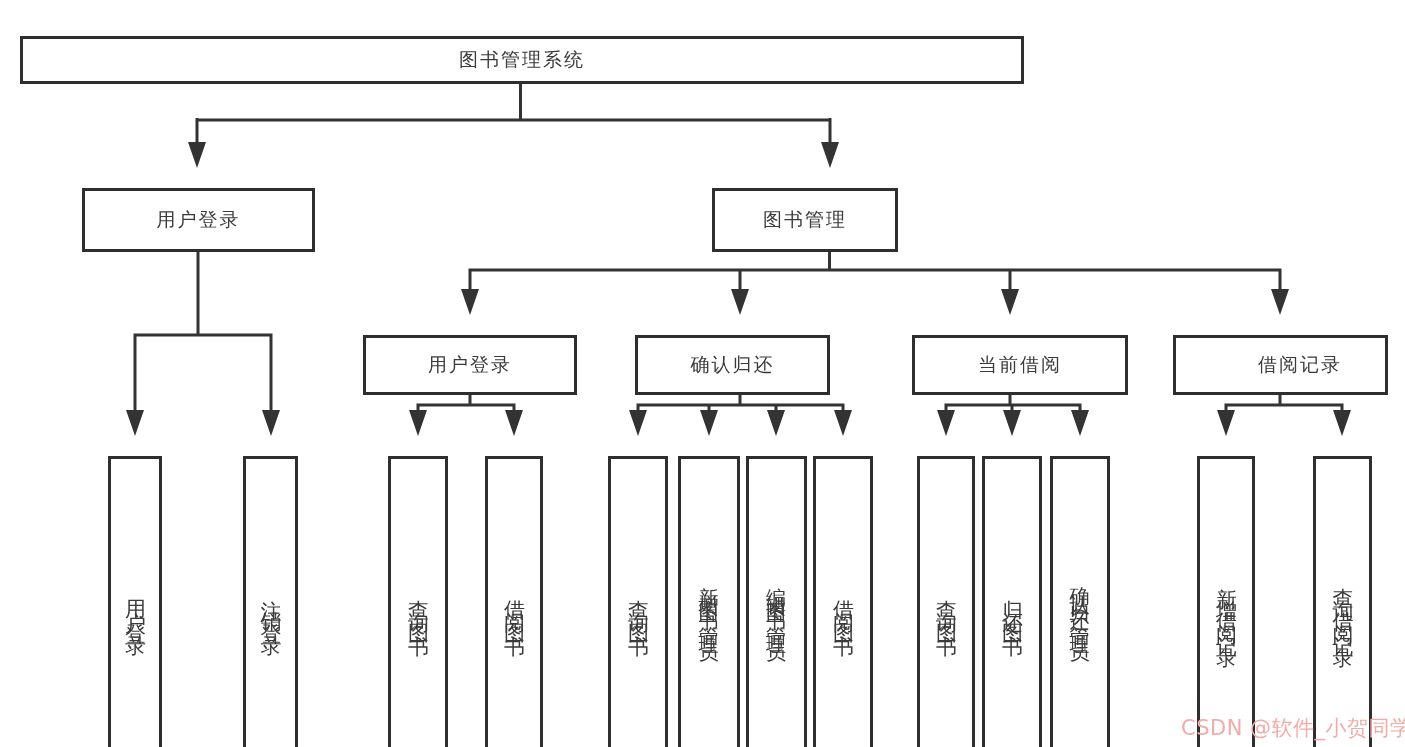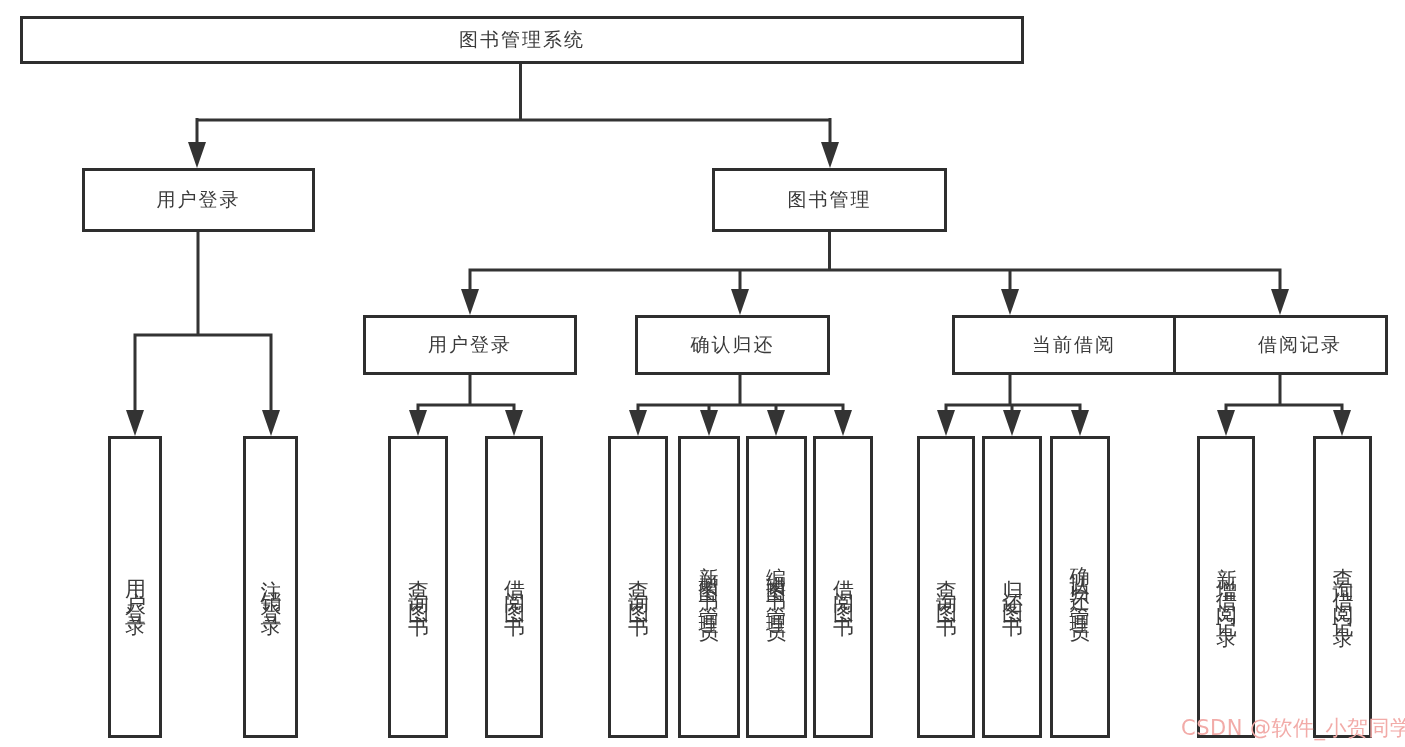--- a/index.html
+++ b/index.html
@@ -11,21 +11,21 @@
   }
   html,body{margin:0;padding:0;background:var(--background);}
   .stage{
     position:relative;width:1405px;height:747px;background:var(--background);
     font-family:"DejaVu Sans","Liberation Sans",sans-serif;overflow:hidden;
   }
   svg.connectors{position:absolute;left:0;top:0;width:1405px;height:747px;}
   .node{
     position:absolute;border:3px solid var(--border);background:#fff;
     display:flex;align-items:center;justify-content:center;
-    color:var(--text);box-sizing:border-box;
+    color:var(--text);box-sizing:border-box;margin-top:20px;
   }
   .hbox{font-size:19px;letter-spacing:2px;}
   .root{font-size:19px;}
   .vbox span{
     writing-mode:vertical-rl;letter-spacing:12px;font-size:21px;line-height:1;
     display:block;
   }
   .vbox.long span{letter-spacing:8px;font-size:20px;}
   .watermark{
     position:absolute;left:1181px;top:716px;font-size:21px;line-height:1.2;
@@ -102,31 +102,31 @@
     </g>
   </svg>
 
   <div class="node hbox root" style="left:20px;top:16px;width:1004px;height:48px;">
     <span>图书管理系统</span>
   </div>
 
   <div class="node hbox" style="left:82px;top:168px;width:233px;height:64px;">
     <span>用户登录</span>
   </div>
-  <div class="node hbox" style="left:712px;top:168px;width:235px;height:64px;">
+  <div class="node hbox" style="left:712px;top:168px;width:186px;height:64px;">
     <span>图书管理</span>
   </div>
 
   <div class="node hbox" style="left:363px;top:315px;width:214px;height:60px;">
     <span>用户登录</span>
   </div>
   <div class="node hbox" style="left:635px;top:315px;width:195px;height:60px;">
     <span>确认归还</span>
   </div>
-  <div class="node hbox" style="left:952px;top:315px;width:244px;height:60px;font-family:Liberation Mono, monospace;">
+  <div class="node hbox" style="left:912px;top:315px;width:216px;height:60px;font-family:Liberation Mono, monospace;">
     <span>当前借阅</span>
   </div>
   <div class="node hbox" style="left:1173px;top:315px;width:215px;height:60px;padding-left:39px;">
     <span>借阅记录</span>
   </div>
 
   <div class="node vbox" style="left:108px;top:436px;width:54px;height:302px;">
     <span>用户登录</span>
   </div>
   <div class="node vbox" style="left:243px;top:436px;width:55px;height:302px;">

